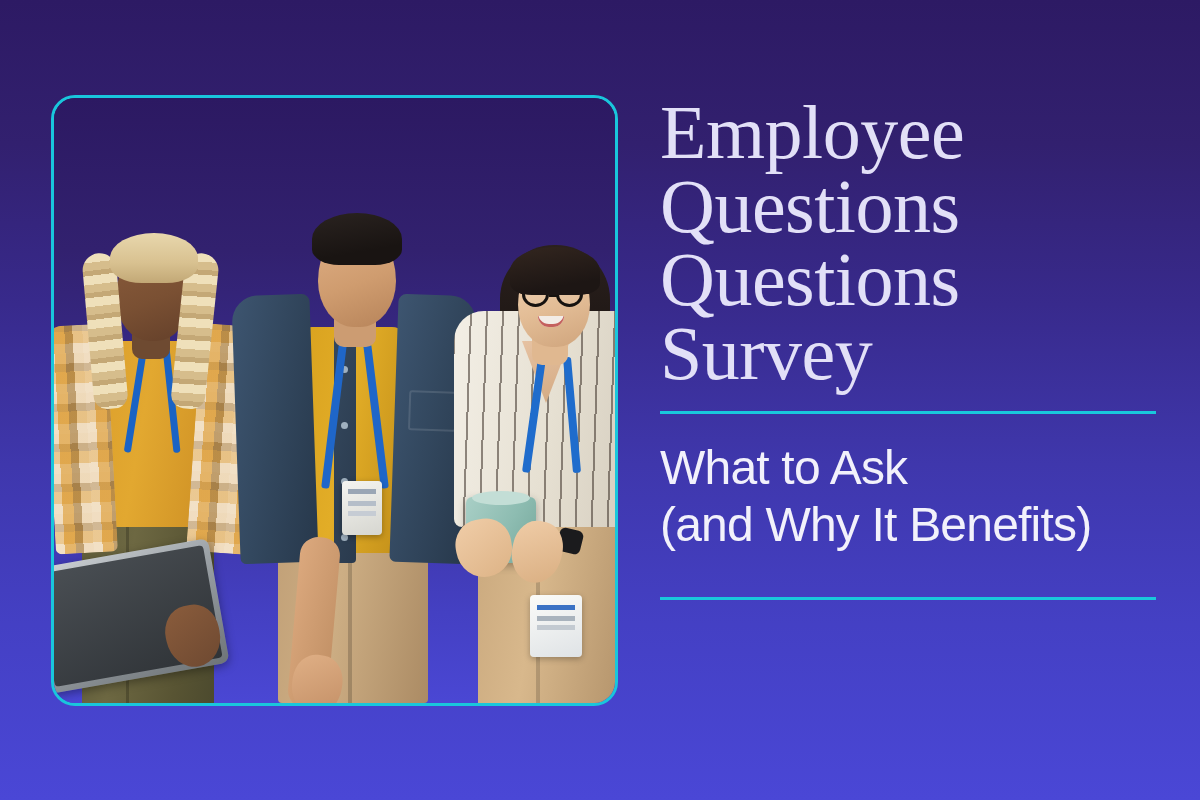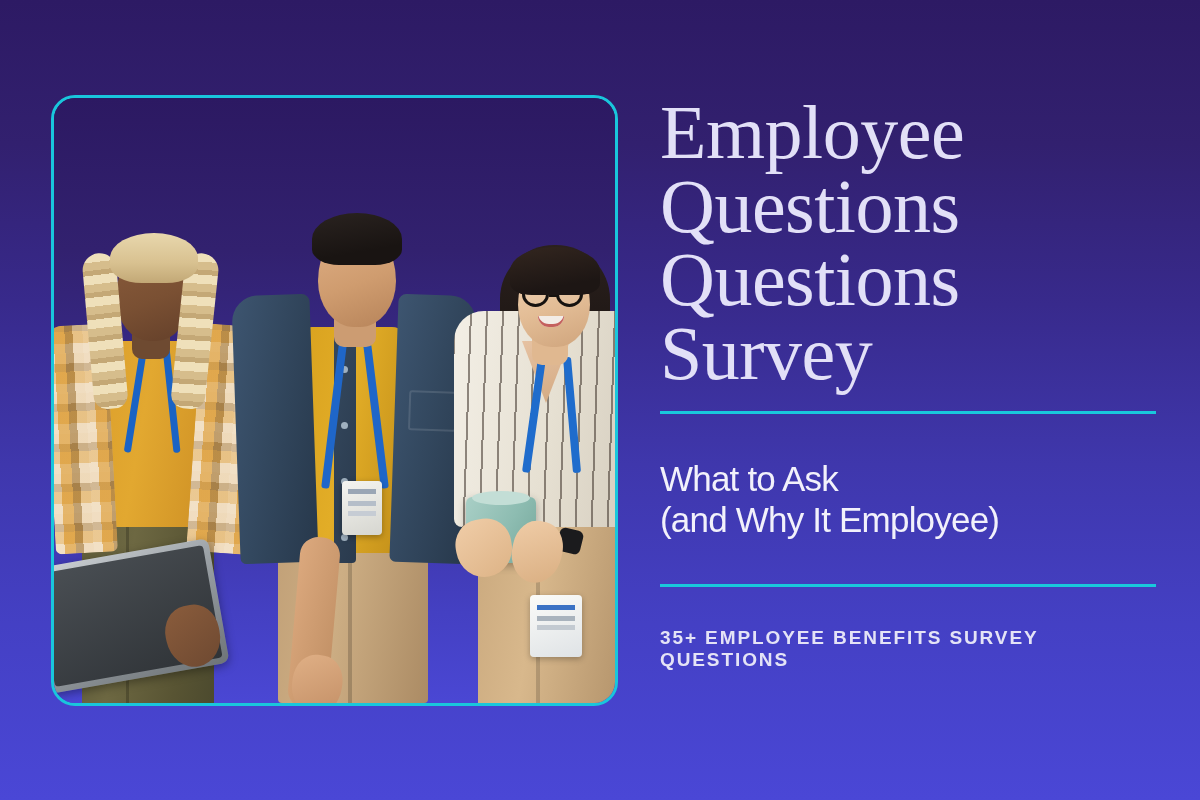--- a/index.html
+++ b/index.html
@@ -323,26 +323,26 @@
     color:#e2e0f7;
     letter-spacing:-0.5px;
   }
   .rule {
     height:3px;
     background:#19c8dc;
     margin:20px 0 0 0;
   }
   .subtitle {
     font-family:"Liberation Sans", sans-serif;
-    font-size:35px;
+    font-size:48px;
     line-height:1.18;
     font-weight:400;
     color:#f2f1fb;
     letter-spacing:-0.8px;
-    margin-top:44px;
+    margin-top:26px;
     margin-bottom:44px;
   }
   .kicker {
     font-family:"Liberation Sans", sans-serif;
     font-size:19px;
     font-weight:700;
     color:#e4e3f6;
     letter-spacing:1.9px;
     margin-top:40px;
   }
@@ -422,21 +422,20 @@
       <div>Employee</div>
       <div>Questions</div>
       <div>Questions</div>
       <div>Survey</div>
     </h1>
 
     <div class="rule"></div>
 
     <h2 class="subtitle">
       <div>What to Ask</div>
-      <div>(and Why It Employee)</div>
+      <div>(and Why It Benefits)</div>
     </h2>
 
     <div class="rule"></div>
 
-    <div class="kicker">35+ EMPLOYEE BENEFITS SURVEY QUESTIONS</div>
   </div>
 
 </div>
 
 </body></html>

